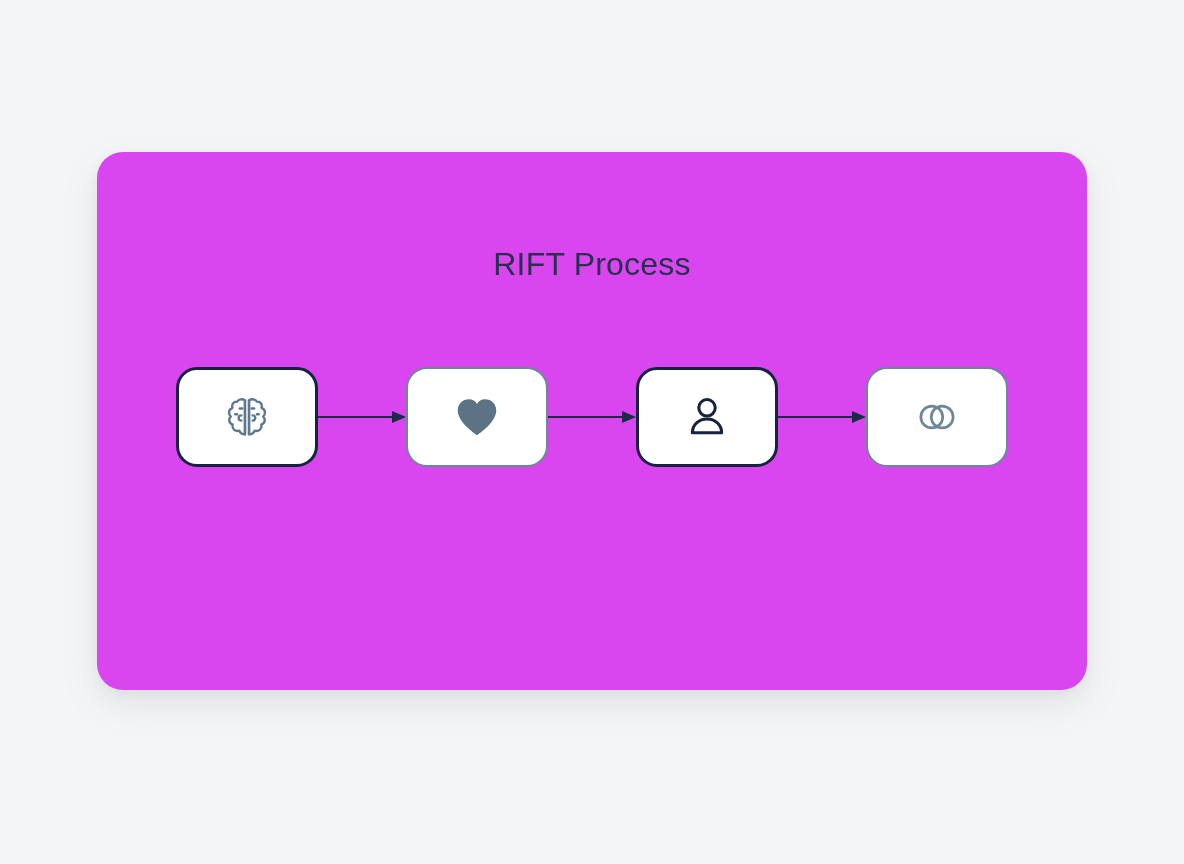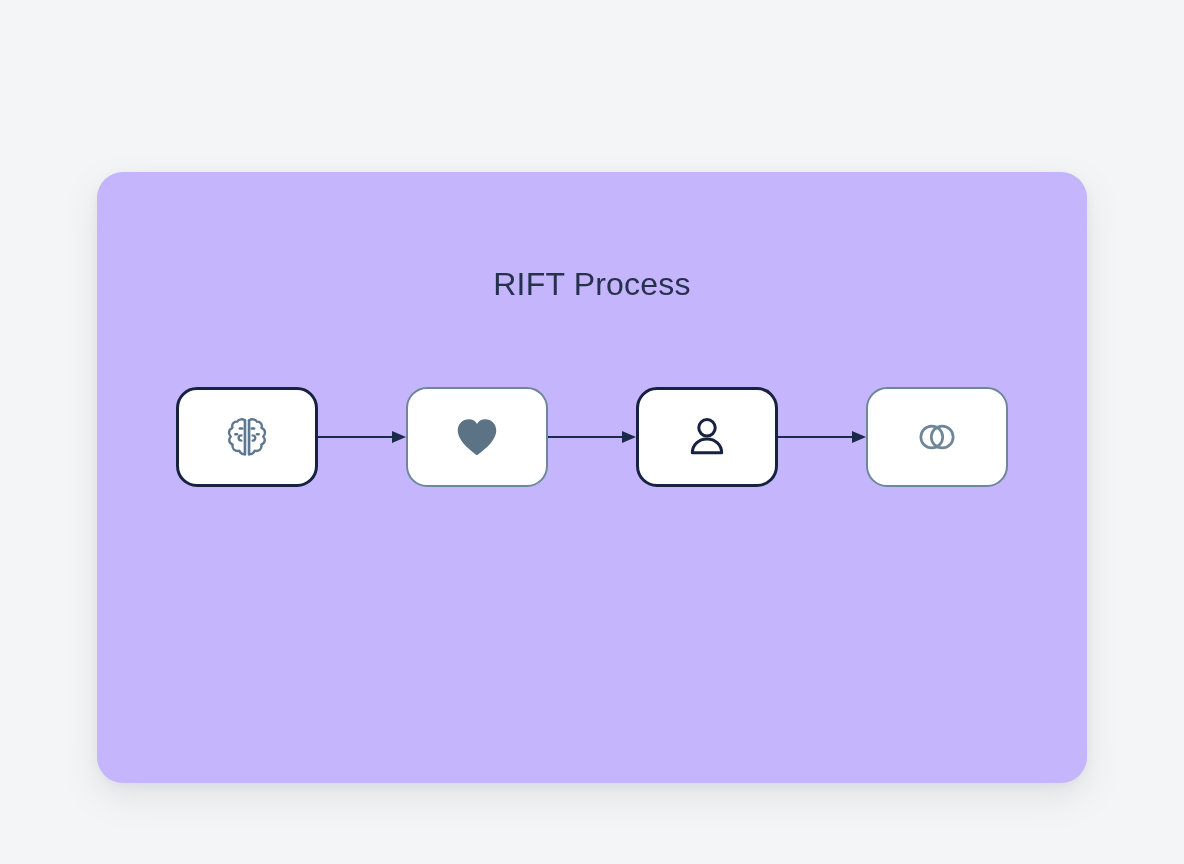--- a/index.html
+++ b/index.html
@@ -17,24 +17,24 @@
   #stage {
     position: relative;
     width: 1184px;
     height: 864px;
   }
 
   
   #card {
     position: absolute;
     left: 97px;
-    top: 172px;
+    top: 152px;
     width: 990px;
-    height: 611px;
-    background: #c4b5fd;
+    height: 538px;
+    background: #d946ef;
     border-radius: 26px;
     box-shadow: 0 14px 34px rgba(120, 128, 140, 0.16),
                 0 3px 10px rgba(120, 128, 140, 0.08);
   }
 
   
   #card-title {
     position: absolute;
     left: 0;
     top: 94px;

